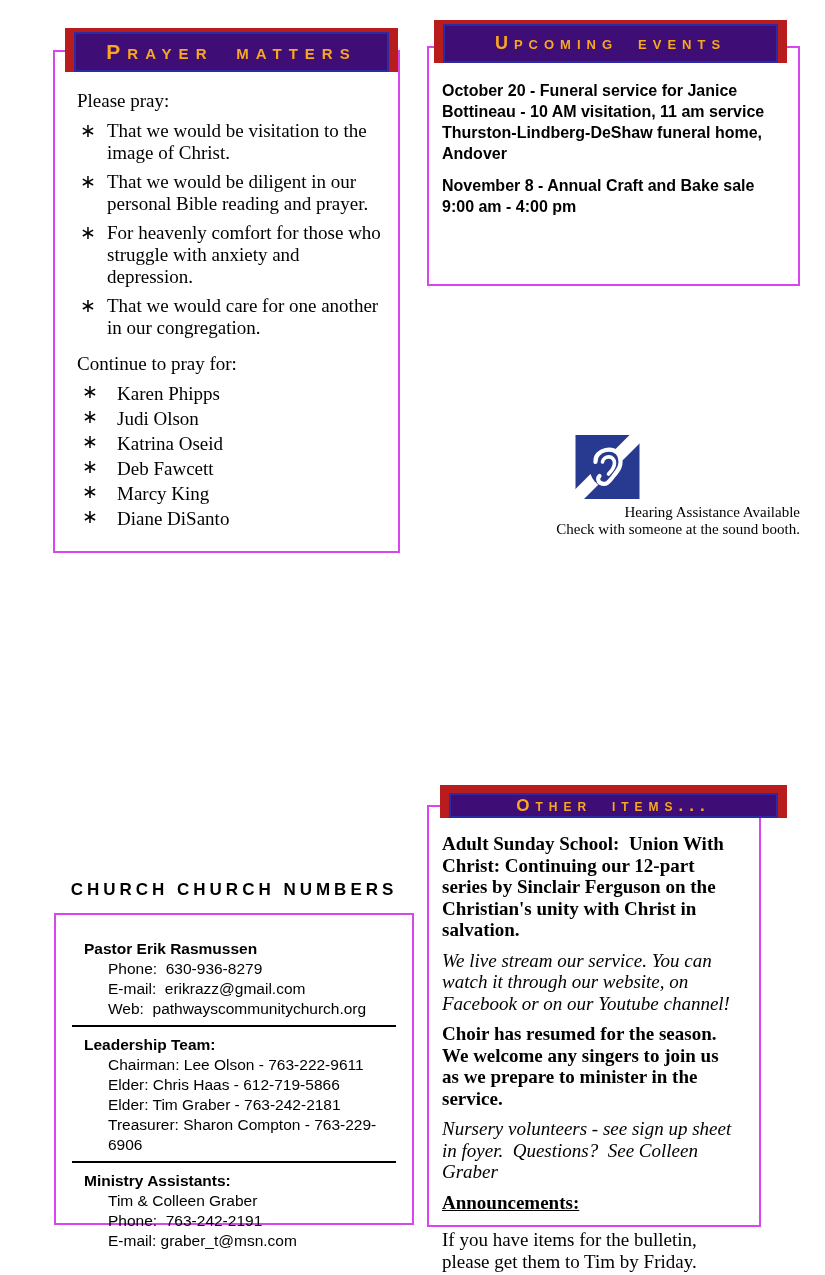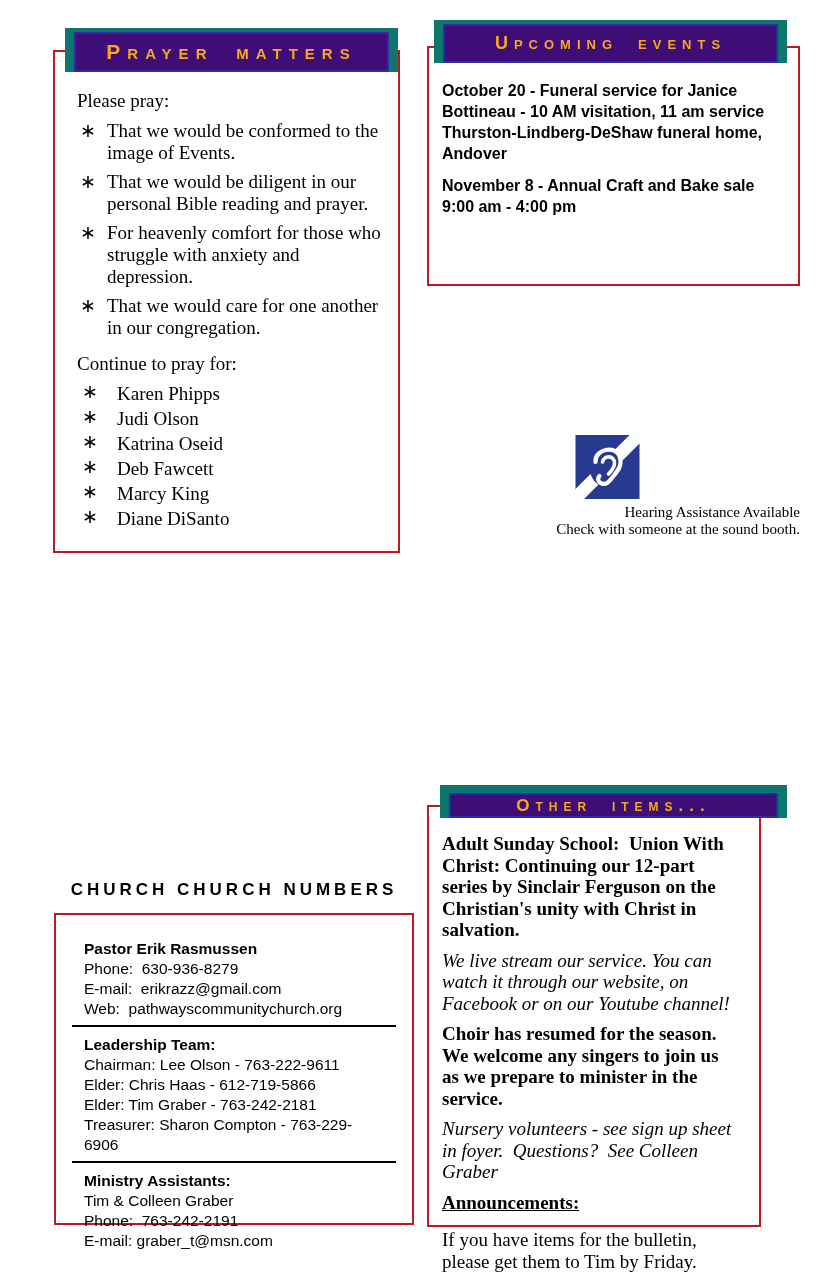--- a/index.html
+++ b/index.html
@@ -1,30 +1,30 @@
 <!DOCTYPE html>
 <html><head>
 <meta charset="utf-8">
 <style>
   html,body{margin:0;padding:0;background:#ffffff;}
   .page{position:relative;width:825px;height:1275px;background:#ffffff;overflow:hidden;
         font-family:"Liberation Serif", serif;color:#000;}
 
   
-  .banner{position:absolute;background:#0f766e;box-sizing:border-box;padding:4px 9px 0 9px;}
+  .banner{position:absolute;background:#b91c1c;box-sizing:border-box;padding:4px 9px 0 9px;}
   .banner-inner{height:100%;background:#3E0D76;border:2px solid #2B2BA8;box-sizing:border-box;
                 display:flex;align-items:center;justify-content:center;}
   .banner-text{font-family:"Liberation Sans", sans-serif;font-weight:bold;color:#FAA720;
                font-variant:small-caps;text-transform:lowercase;}
   .banner-text::first-letter{text-transform:uppercase;}
   .bt-lg{font-size:21px;letter-spacing:7px;word-spacing:10px;}
   .bt-md{font-size:18px;letter-spacing:6px;word-spacing:9px;}
 
   
-  .outline-box{position:absolute;border:2px solid #b91c1c;box-sizing:border-box;background:#fff;}
+  .outline-box{position:absolute;border:2px solid #d946ef;box-sizing:border-box;background:#fff;}
 
   
   .prayer-box{left:53px;top:50px;width:347px;height:503px;padding:38px 10px 0 22px;}
   .prayer-box, .prayer-box *{font-size:19px;line-height:22px;}
   .pray-intro{margin:0 0 8px 0;}
   .pray-item{position:relative;padding-left:30px;margin:0 0 7px 0;}
   .pray-item .bullet{position:absolute;left:3px;top:0;}
   .continue-label{margin:14px 0 6px 0;}
   .name-item{position:relative;padding-left:40px;margin:0;line-height:25px;}
   .name-item .bullet{position:absolute;left:5px;top:0;}
@@ -40,40 +40,40 @@
                 font-size:15px;line-height:17px;}
 
   
   .phone-heading{position:absolute;left:53px;top:880px;width:362px;text-align:center;
                  font-family:"Liberation Sans", sans-serif;font-weight:bold;font-size:17px;
                  letter-spacing:4px;}
   .phone-box{left:54px;top:913px;width:360px;height:312px;padding:16px;}
   .phone-section{padding:8px 12px 6px 12px;}
   .phone-section + .phone-section{border-top:2px solid #000;}
   .phone-title{font-family:"Liberation Sans", sans-serif;font-weight:bold;font-size:15.5px;line-height:20px;}
-  .phone-line{font-family:"Liberation Sans", sans-serif;font-size:15.5px;line-height:20px;white-space:pre-wrap;}
+  .phone-line{font-family:"Liberation Sans", sans-serif;font-size:15.5px;line-height:20px;white-space:pre-wrap;margin-left:24px;}
 
   
   .other-box{left:427px;top:805px;width:334px;height:422px;padding:26px 24px 0 13px;}
   .other-par{font-size:19px;line-height:21.5px;margin:0 0 9px 0;white-space:pre-wrap;}
   .o-bold{font-weight:bold;}
   .o-italic{font-style:italic;}
   .ann-heading{font-weight:bold;text-decoration:underline;font-size:19px;line-height:21.5px;}
 </style>
 </head>
 <body>
 
 <div class="page">
 
   <div class="outline-box prayer-box">
     <p class="pray-intro">Please pray:</p>
 
     <div class="pray-item">
       <span class="bullet">∗</span>
-      <span>That we would be conformed to the image of Events.</span>
+      <span>That we would be visitation to the image of Christ.</span>
     </div>
     <div class="pray-item">
       <span class="bullet">∗</span>
       <span>That we would be diligent in our personal Bible reading and prayer.</span>
     </div>
     <div class="pray-item">
       <span class="bullet">∗</span>
       <span>For heavenly comfort for those who struggle with anxiety and depression.</span>
     </div>
     <div class="pray-item">

